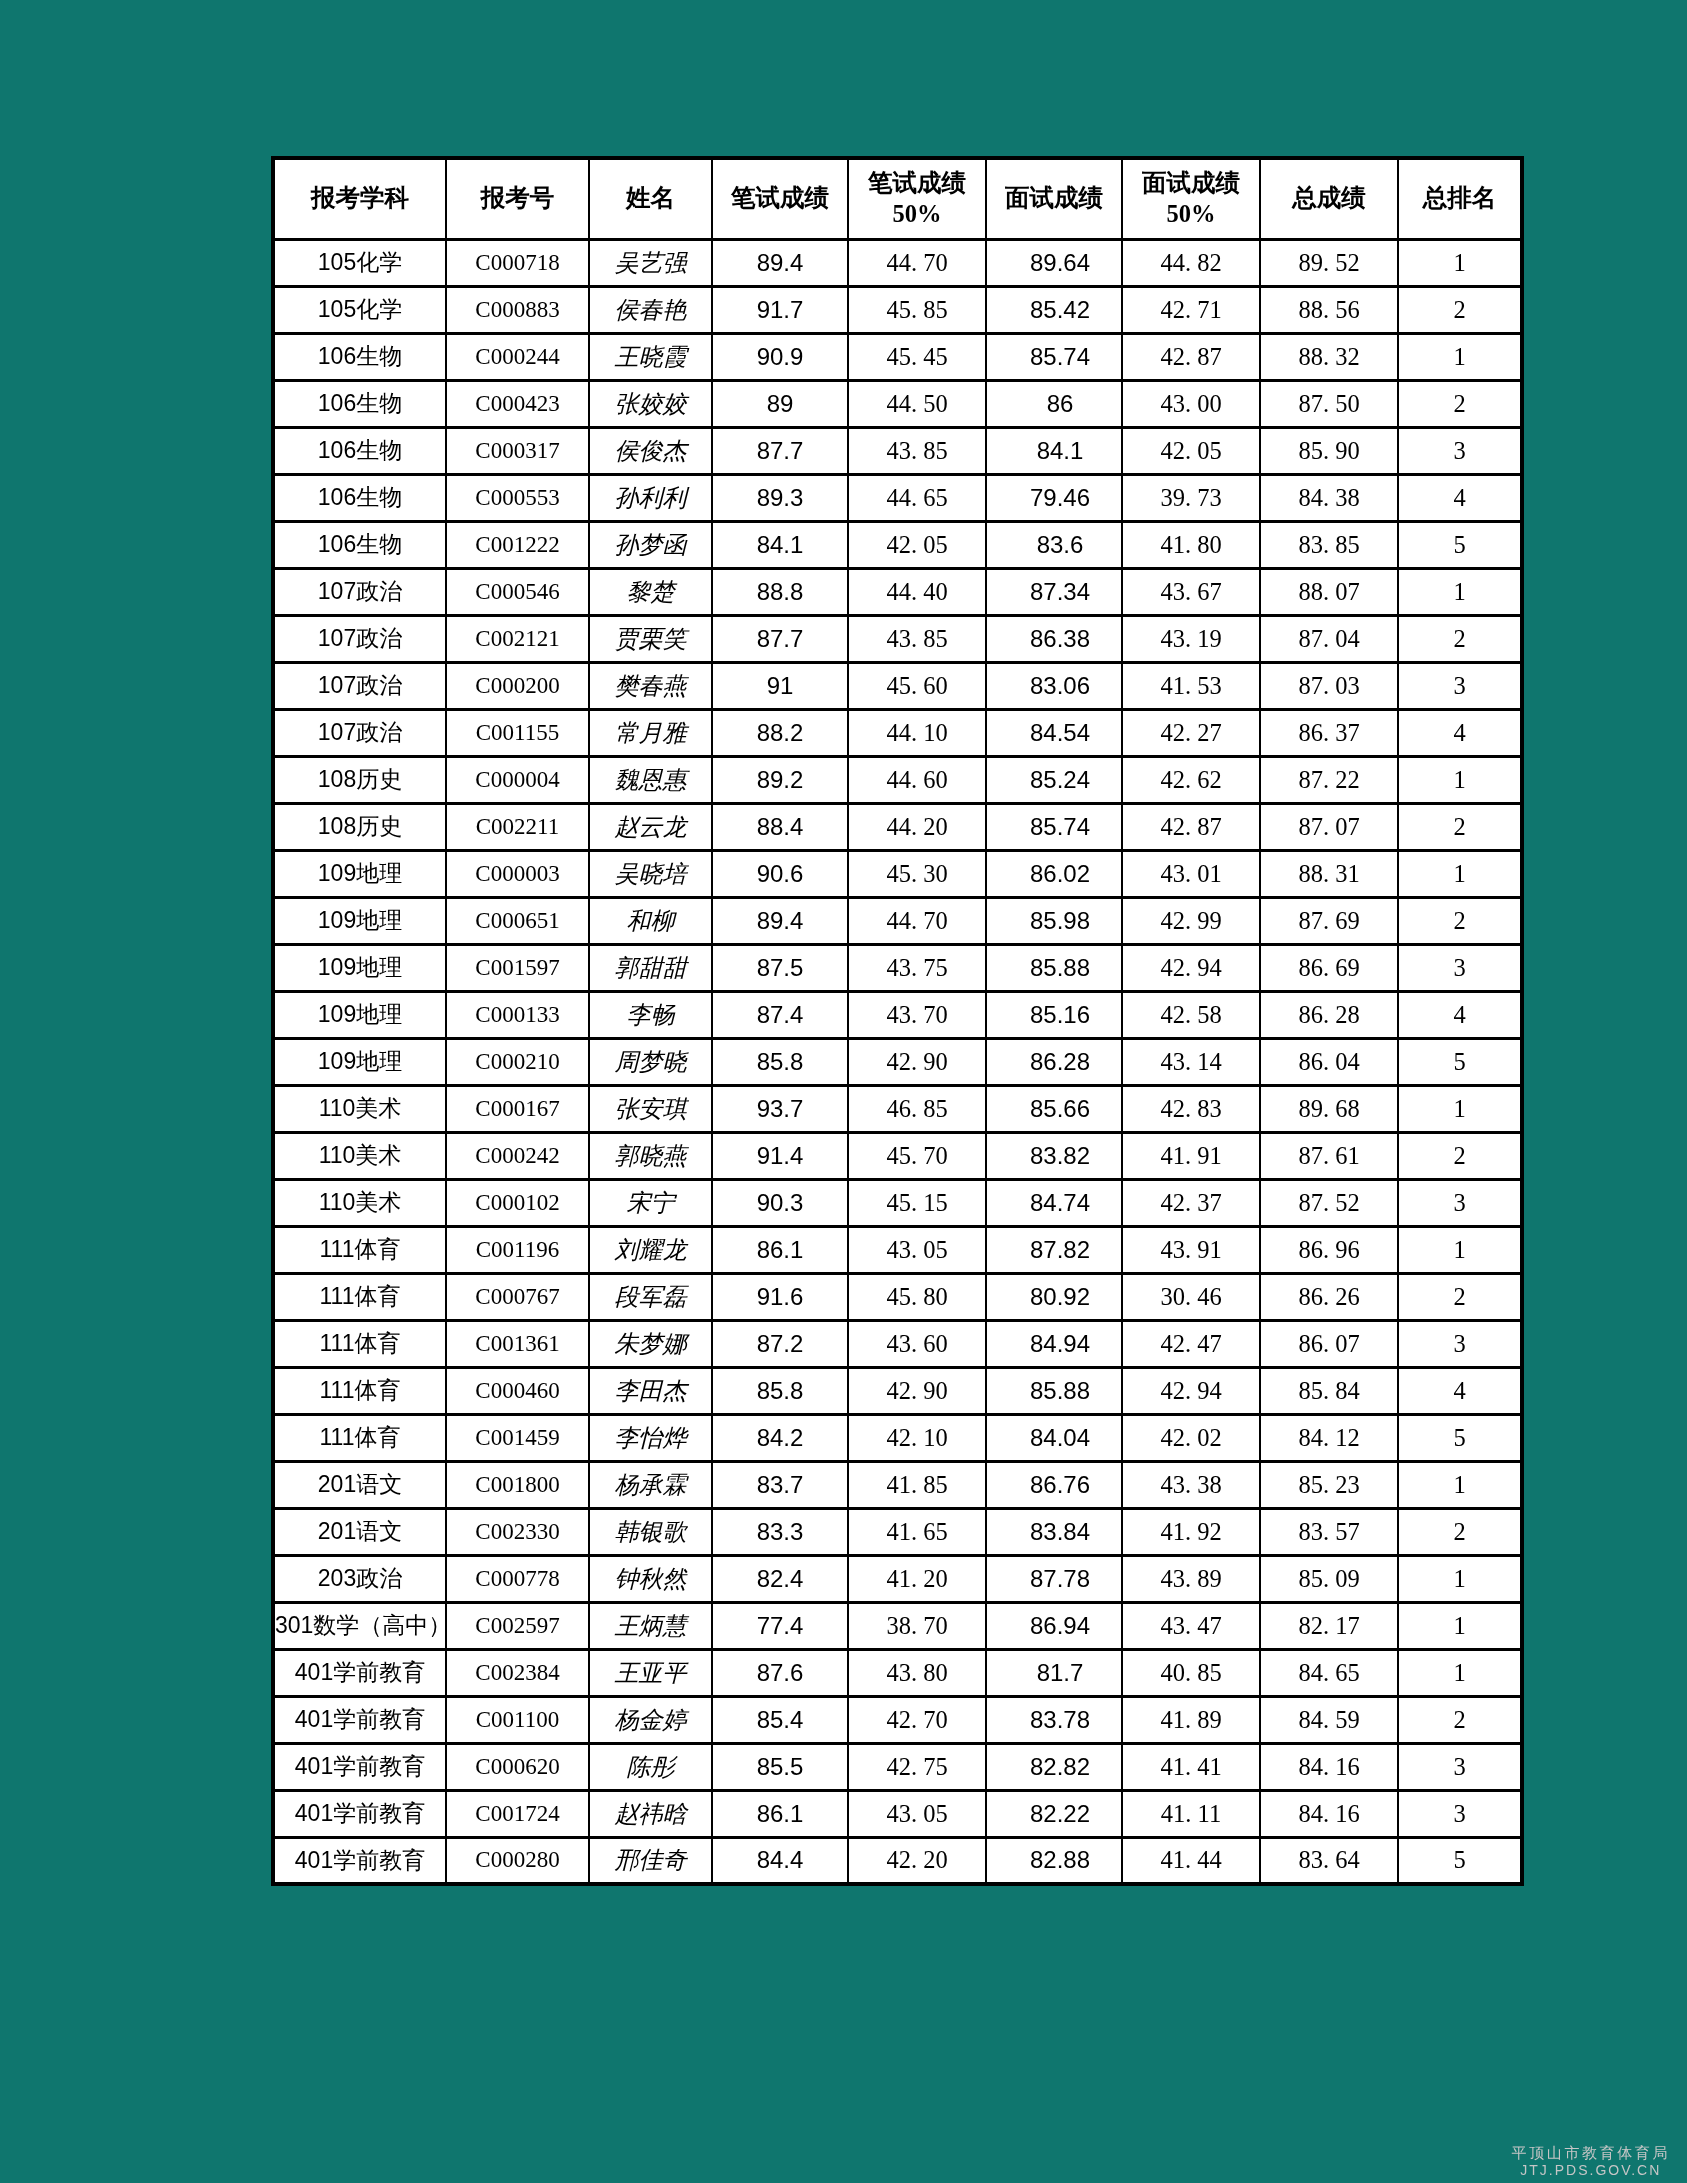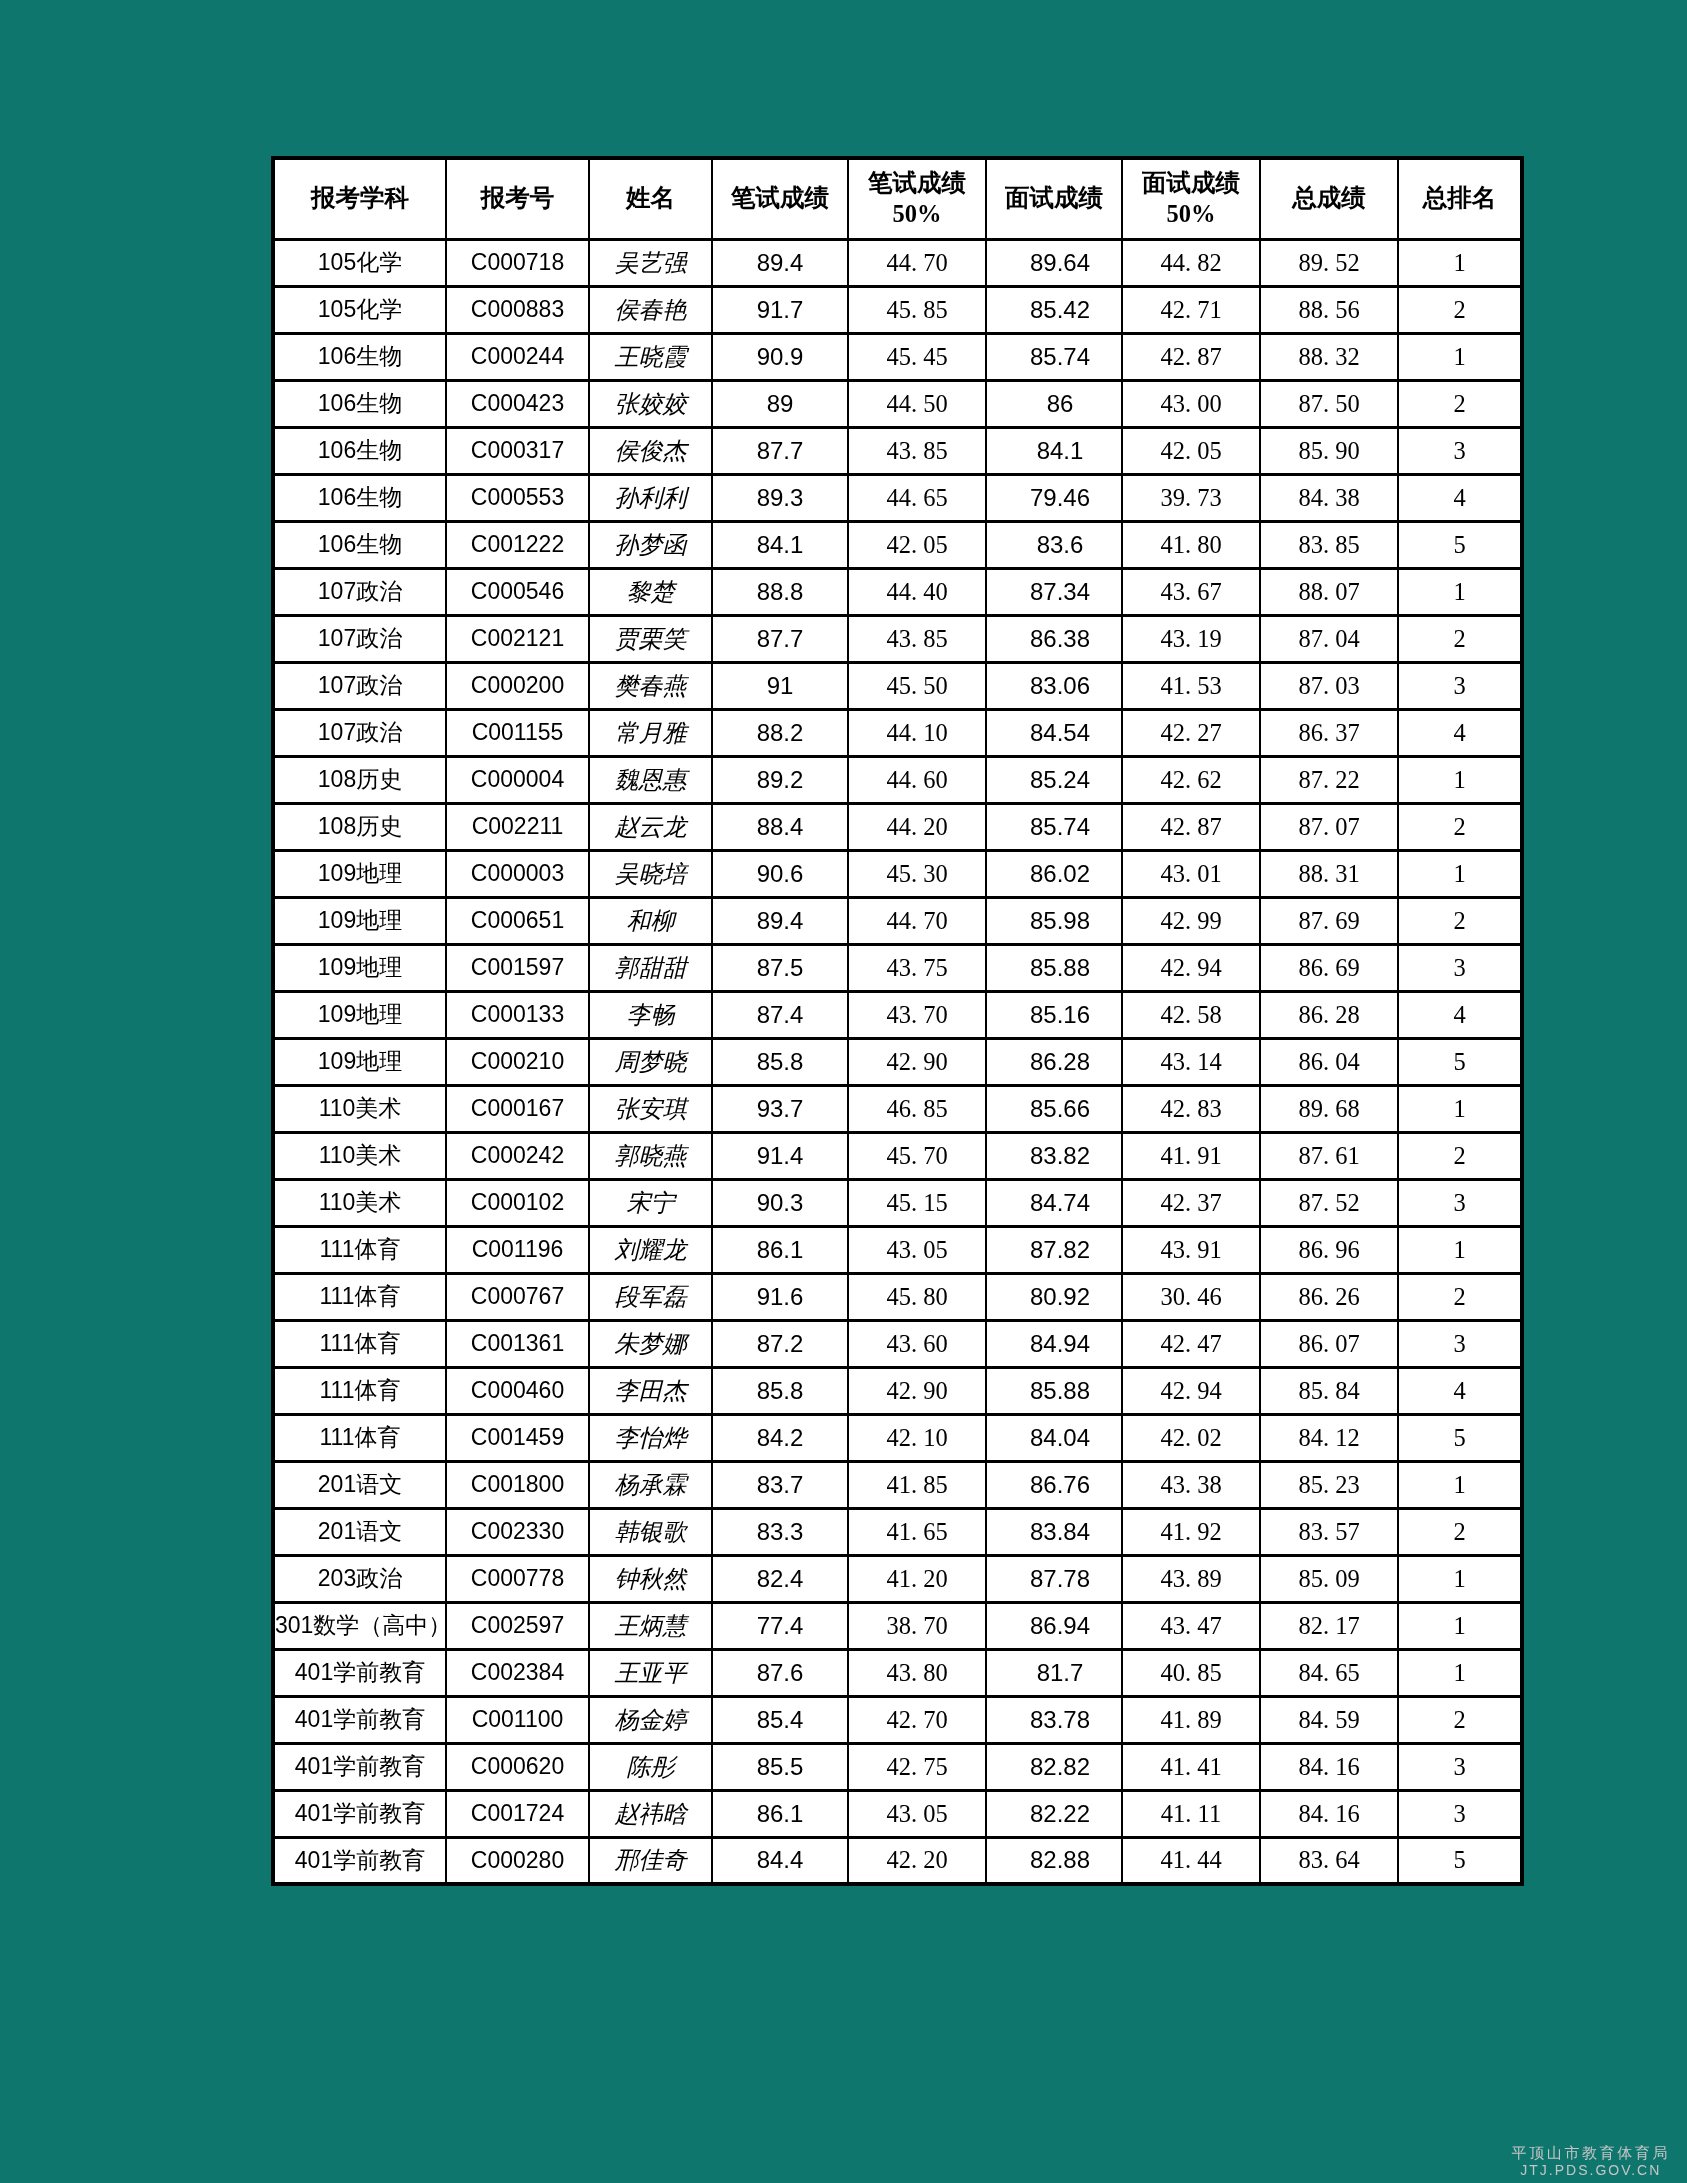--- a/index.html
+++ b/index.html
@@ -49,21 +49,21 @@
   .score-table th {
     font-family: "Liberation Serif", "DejaVu Serif", serif;
     font-size: 24.5px;
     font-weight: 600;
     white-space: pre-line;
     line-height: 1.25;
   }
 
   .score-table td { font-size: 24px; font-weight: 500; }
   .score-table td.col-subject   { font-size: 23px; letter-spacing: 0px; }
-  .score-table td.col-id        { font-size: 23px; }
+  .score-table td.col-id        { font-size: 23px; font-family: Liberation Serif, serif; }
   .score-table td.col-name      { font-size: 24px; font-style: italic; }
   .score-table td.col-written   { font-size: 24px; }
   .score-table td.col-interview { font-size: 24px; padding-left: 12px; }
   .score-table td.col-written50,
   .score-table td.col-interview50,
   .score-table td.col-total,
   .score-table td.col-rank {
     font-family: "Liberation Serif", "DejaVu Serif", serif;
     font-size: 24.5px;
     font-weight: 400;
@@ -218,21 +218,21 @@
             <td class="col-interview">86.38</td>
             <td class="col-interview50">43. 19</td>
             <td class="col-total">87. 04</td>
             <td class="col-rank">2</td>
           </tr>
           <tr>
             <td class="col-subject">107政治</td>
             <td class="col-id">C000200</td>
             <td class="col-name">樊春燕</td>
             <td class="col-written">91</td>
-            <td class="col-written50">45. 50</td>
+            <td class="col-written50">45. 60</td>
             <td class="col-interview">83.06</td>
             <td class="col-interview50">41. 53</td>
             <td class="col-total">87. 03</td>
             <td class="col-rank">3</td>
           </tr>
           <tr>
             <td class="col-subject">107政治</td>
             <td class="col-id">C001155</td>
             <td class="col-name">常月雅</td>
             <td class="col-written">88.2</td>

